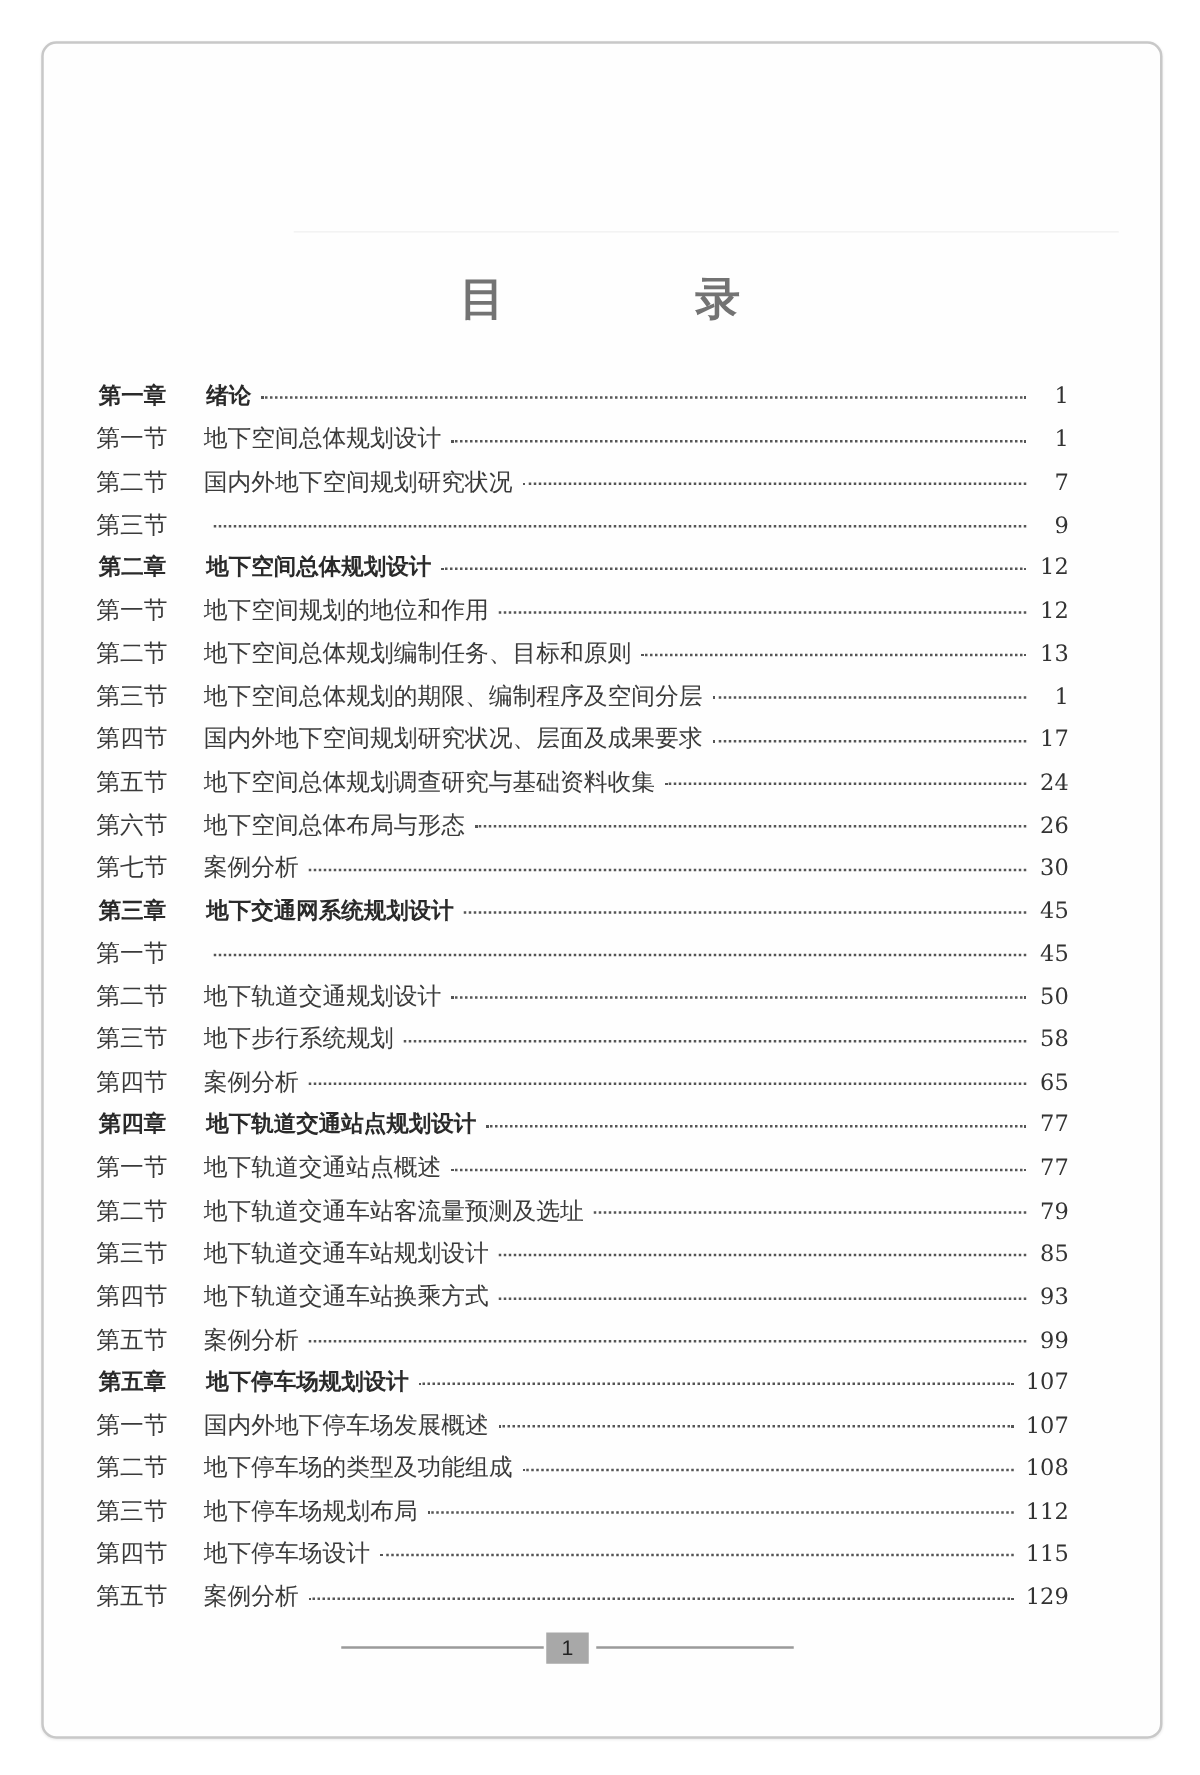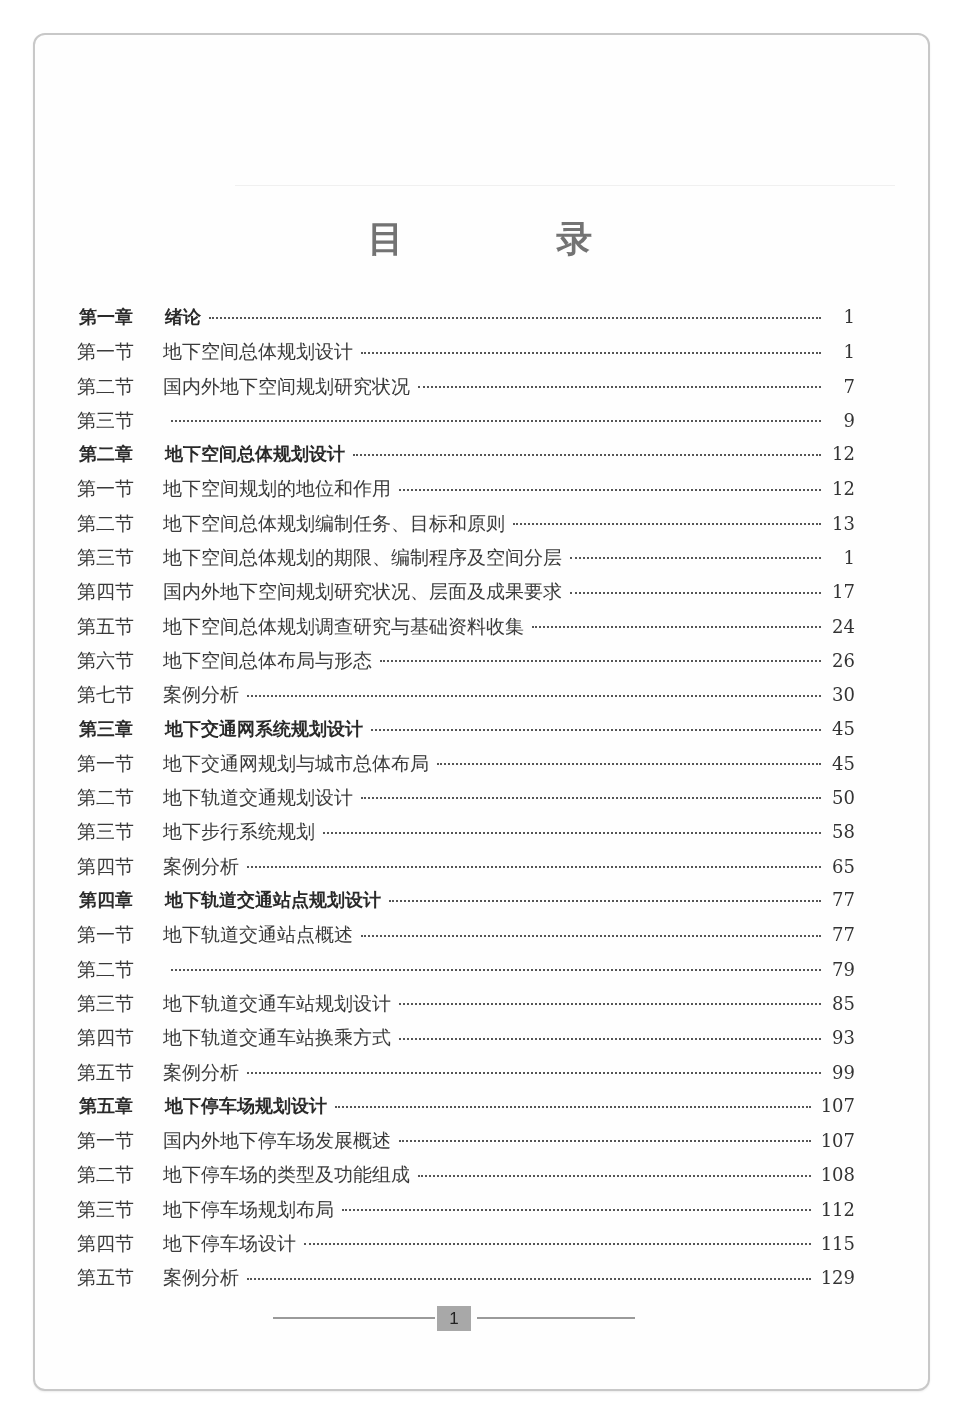--- a/index.html
+++ b/index.html
@@ -175,21 +175,20 @@
       <span class="page-no">30</span>
     </div>
     <div class="row chapter">
       <span class="num">第三章</span>
       <span class="label">地下交通网系统规划设计</span>
       <span class="dots"></span>
       <span class="page-no">45</span>
     </div>
     <div class="row section">
       <span class="num">第一节</span>
-      <span class="label">地下交通网规划与城市总体布局</span>
       <span class="dots"></span>
       <span class="page-no">45</span>
     </div>
     <div class="row section">
       <span class="num">第二节</span>
       <span class="label">地下轨道交通规划设计</span>
       <span class="dots"></span>
       <span class="page-no">50</span>
     </div>
     <div class="row section">
@@ -211,20 +210,21 @@
       <span class="page-no">77</span>
     </div>
     <div class="row section">
       <span class="num">第一节</span>
       <span class="label">地下轨道交通站点概述</span>
       <span class="dots"></span>
       <span class="page-no">77</span>
     </div>
     <div class="row section">
       <span class="num">第二节</span>
+      <span class="label">地下轨道交通车站客流量预测及选址</span>
       <span class="dots"></span>
       <span class="page-no">79</span>
     </div>
     <div class="row section">
       <span class="num">第三节</span>
       <span class="label">地下轨道交通车站规划设计</span>
       <span class="dots"></span>
       <span class="page-no">85</span>
     </div>
     <div class="row section">

